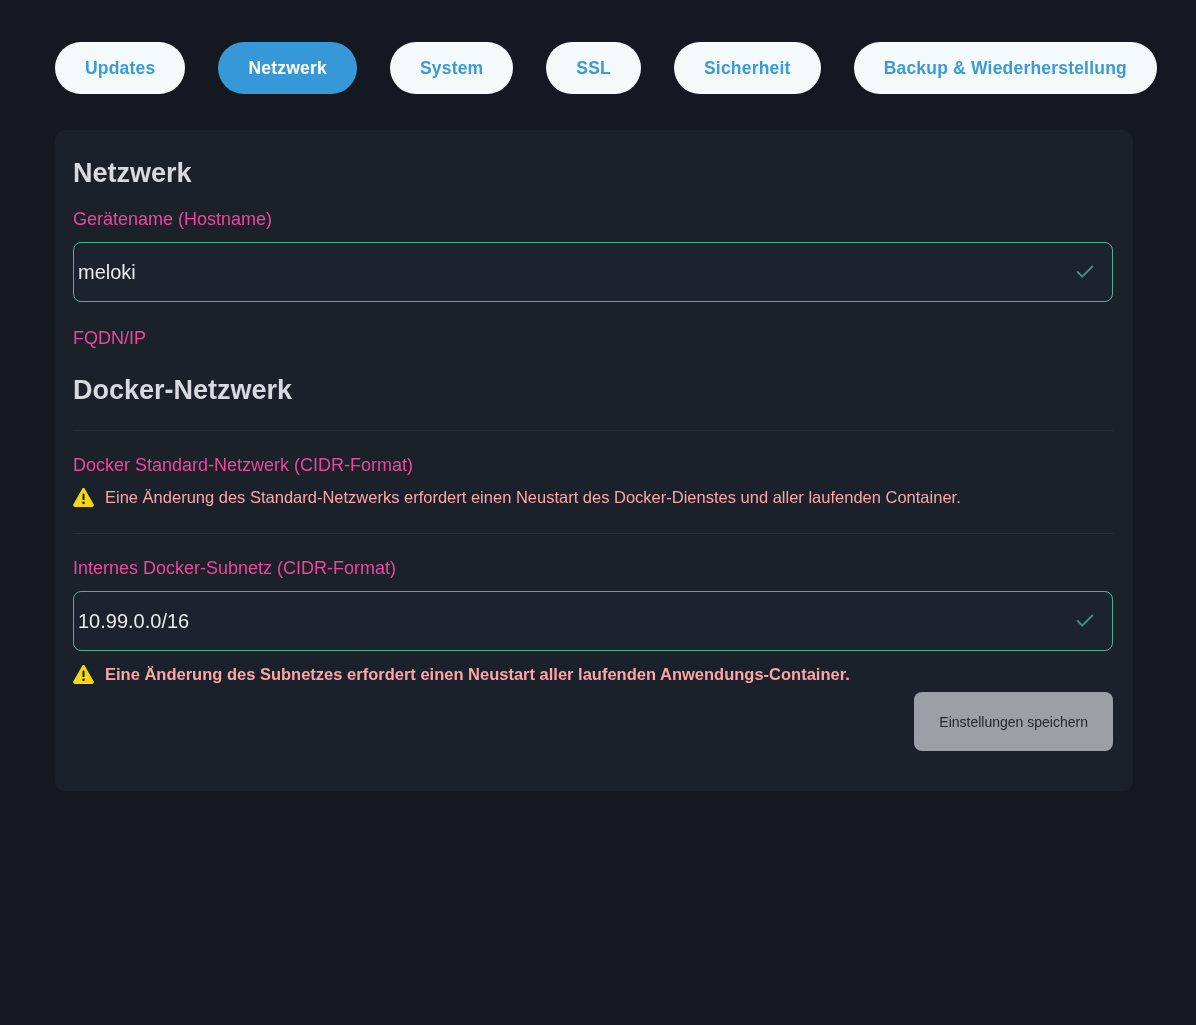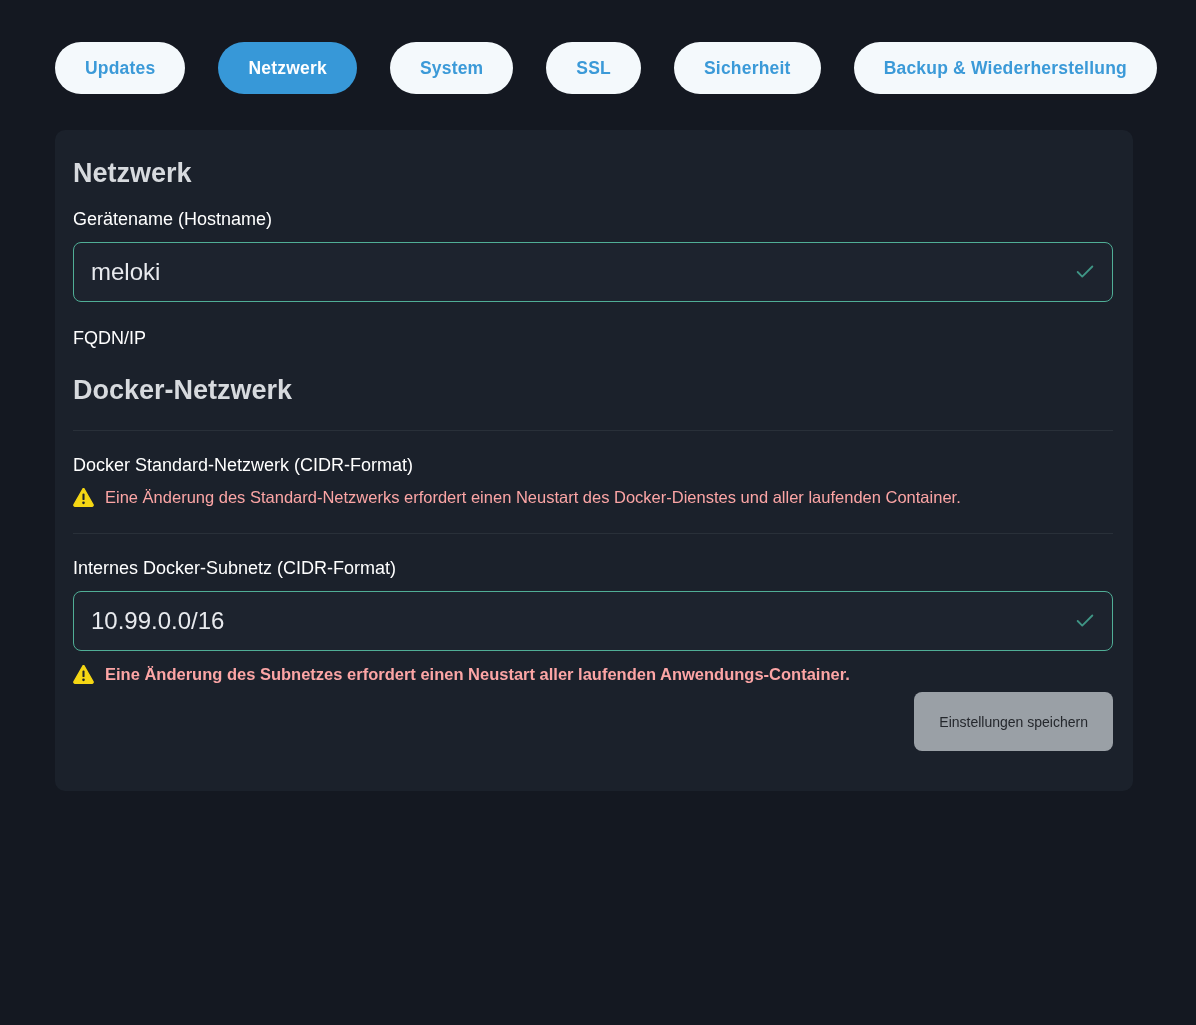--- a/index.html
+++ b/index.html
@@ -55,37 +55,37 @@
   .section-title.second {
     margin-top: 26px;
     margin-bottom: 24px;
   }
   .divider {
     border: none;
     border-top: 1px solid #293039;
     margin: 0 0 24px 0;
   }
   .field-label {
-    color: #ffffff;
+    color: #ec4899;
     font-size: 18px;
     margin-bottom: 12px;
   }
   .input-wrap {
     position: relative;
     margin-bottom: 26px;
   }
   .text-input {
     width: 100%;
     height: 60px;
     background: #1d232e;
     border: 1px solid #50ae96;
     border-radius: 8px;
-    padding: 0 48px 0 17px;
+    padding: 0 48px 0 4px;
     color: #e8eaee;
-    font-size: 24px;
+    font-size: 20px;
     font-family: "Liberation Sans", "DejaVu Sans", sans-serif;
     outline: none;
   }
   .valid-check {
     position: absolute;
     right: 17px;
     top: 50%;
     transform: translateY(-50%);
     width: 22px;
     height: 22px;

